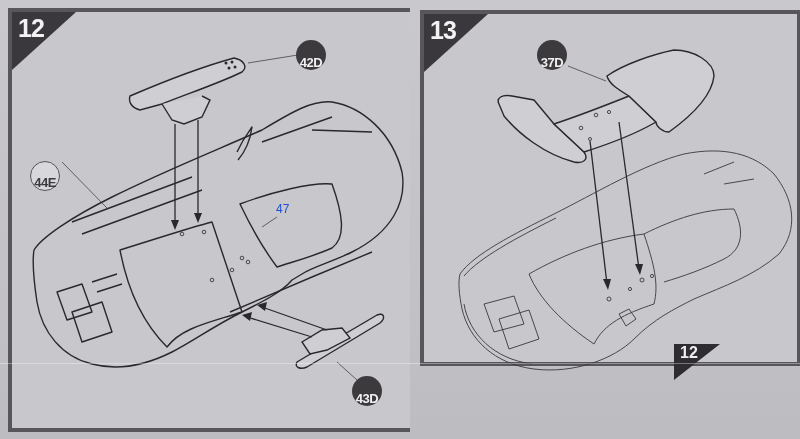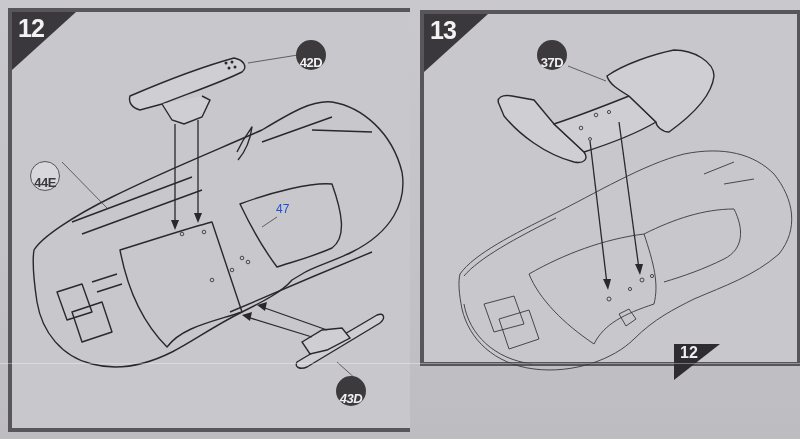--- a/index.html
+++ b/index.html
@@ -121,21 +121,21 @@
           <circle cx="200" cy="268" r="1.8"></circle>
       </g>
     </svg>
 
     <div class="callout dark" style="left:284px; top:28px;">
       <span>42D</span>
     </div>
     <div class="callout light" style="left:18px; top:126px;margin-top:23px;">
       <span>44E</span>
     </div>
-    <div class="callout dark" style="left:324px; top:364px;font-style:italic;">
+    <div class="callout dark" style="left:340px; top:364px;">
       <span>43D</span>
     </div>
     <span class="part-label" style="left:264px; top:190px;">47</span>
   </div>
 
   <div class="panel" id="panel-13">
     <div class="step-badge"></div>
     <span class="step-num">13</span>
 
     <svg class="draw" width="381" height="420" viewBox="0 0 381 420">

